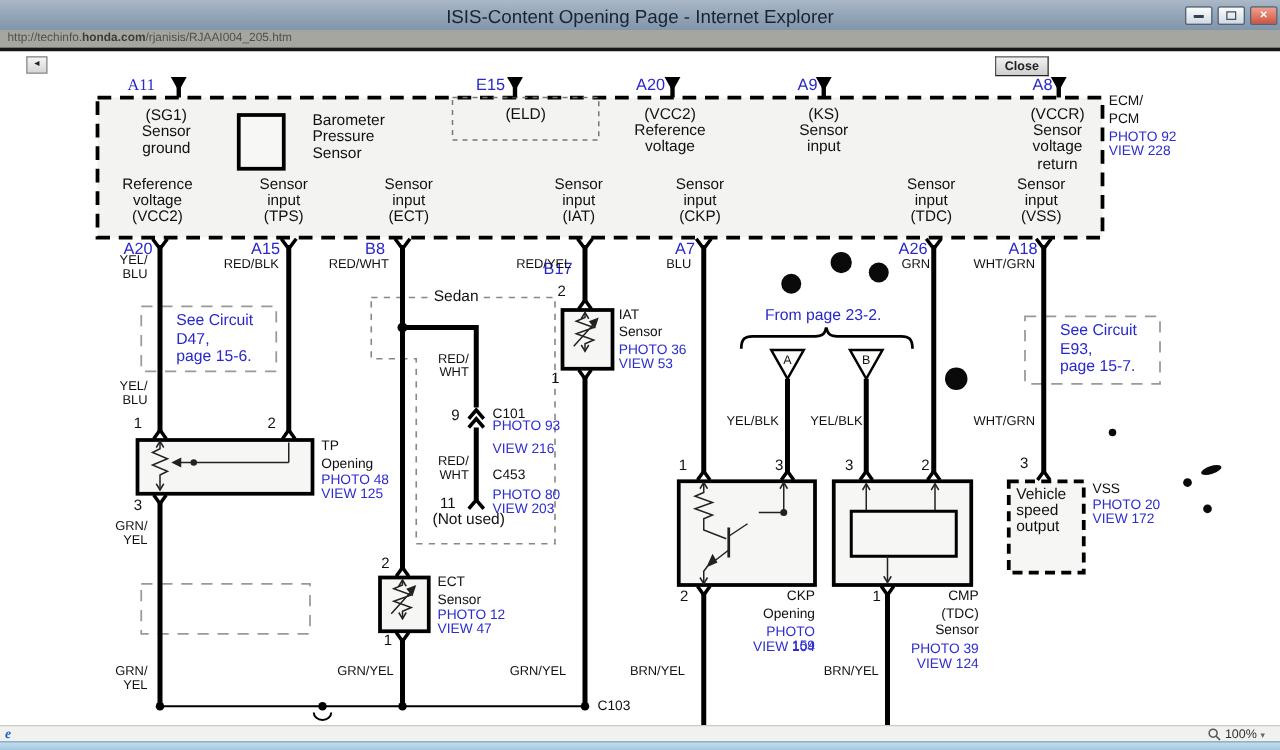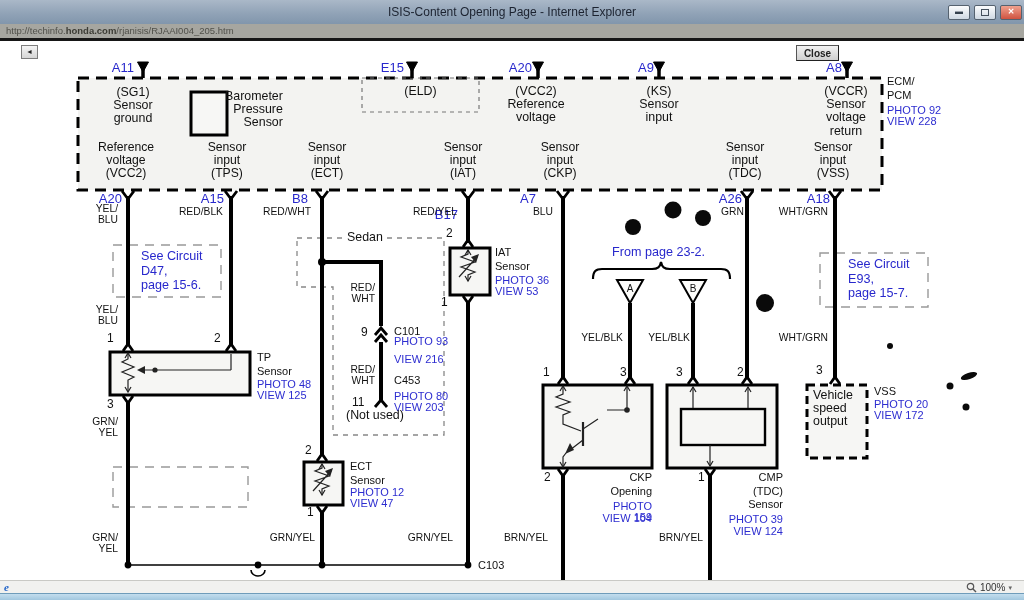--- a/index.html
+++ b/index.html
@@ -2,21 +2,21 @@
 <html><head>
 <meta charset="utf-8">
 <style>
   html,body{margin:0;padding:0;background:#444;}
   #app{position:relative;width:1024px;height:600px;background:#fff;overflow:hidden;
        font-family:"Liberation Sans",sans-serif;}
   
   .titlebar{position:absolute;left:0;top:0;width:1024px;height:24px;z-index:5;
     background:linear-gradient(#aab8c8 0%,#91a3b7 55%,#8196ac 100%);
     border-bottom:1px solid #6e7f92;}
-  .title{position:absolute;left:0;right:0;top:5px;text-align:center;font-size:12px;color:#1c2330;}
+  .title{position:absolute;left:0;right:0;top:5px;text-align:center;font-size:15px;color:#1c2330;}
   .winbtns{position:absolute;right:2px;top:5px;display:flex;gap:4px;}
   .winbtn{width:20px;height:13px;border:1px solid #55626f;border-radius:2px;
     background:linear-gradient(#fbfcfd,#cfd9e3);font-size:8px;line-height:11px;text-align:center;color:#33404d;}
   .winbtn.max .sq{display:inline-block;width:6px;height:5px;border:1px solid #44505c;margin-top:3px;}
   .winbtn.close{background:linear-gradient(#f0a18e,#cf5340);color:#fff;font-weight:bold;}
   .addressbar{position:absolute;left:0;top:24px;width:1024px;height:14px;z-index:5;
     background:#a6a6a0;font-size:9.5px;line-height:14px;color:#50504a;padding-left:6px;box-sizing:border-box;}
   .addressbar b{color:#3c3c35;}
   .sep{position:absolute;left:0;top:38px;width:1024px;height:3px;background:#161616;z-index:5;}
   .backbtn{position:absolute;left:21px;top:45px;width:17px;height:14px;z-index:4;
@@ -182,41 +182,41 @@
       <circle cx="673" cy="210" r="8.5"></circle>
       <circle cx="703" cy="218" r="8"></circle>
       <circle cx="765" cy="303" r="9"></circle>
       <circle cx="890" cy="346" r="3"></circle>
       <circle cx="950" cy="386" r="3.5"></circle>
       <ellipse cx="969" cy="376" rx="8.5" ry="3.2" transform="rotate(-18 969 376)"></ellipse>
       <circle cx="966" cy="407" r="3.5"></circle>
     </g>
   </svg>
 
-  <div class="t id r" style="left:98px;top:61px;width:36px;">A11</div>
+  <div class="t id r" style="left:88px;top:61px;width:36px;font-family:Liberation Serif, serif;">A11</div>
   <div class="t id r" style="left:372px;top:61px;width:32px;">E15</div>
   <div class="t id r" style="left:500px;top:61px;width:32px;">A20</div>
   <div class="t id r" style="left:628px;top:61px;width:26px;">A9</div>
   <div class="t id r" style="left:816px;top:61px;width:26px;">A8</div>
 
   <div class="t c" style="left:101px;top:86px;width:64px;">(SG1)
 Sensor
 ground</div>
   <div class="t c" style="left:362px;top:85px;width:117px;">(ELD)</div>
   <div class="t c" style="left:495px;top:85px;width:82px;">(VCC2)
 Reference
 voltage</div>
   <div class="t c" style="left:628px;top:85px;width:62px;">(KS)
 Sensor
 input</div>
   <div class="t c" style="left:816px;top:85px;width:60px;">(VCCR)
 Sensor
 voltage
 return</div>
-  <div class="t" style="left:225px;top:90px;text-align:right;">Barometer
+  <div class="t" style="left:250px;top:90px;">Barometer
 Pressure
 Sensor</div>
 
   <div class="t fn c" style="left:92px;top:141px;width:68px;">Reference
 voltage
 (VCC2)</div>
   <div class="t fn c" style="left:193px;top:141px;width:68px;">Sensor
 input
 (TPS)</div>
   <div class="t fn c" style="left:293px;top:141px;width:68px;">Sensor
@@ -237,42 +237,42 @@
 
   <div class="t nm" style="left:887px;top:75px;">ECM/
 PCM</div>
   <div class="t lnk" style="left:887px;top:105px;">PHOTO 92</div>
   <div class="t lnk" style="left:887px;top:116px;">VIEW 228</div>
 
   <div class="t id r" style="left:90px;top:192px;width:32px;">A20</div>
   <div class="t id r" style="left:192px;top:192px;width:32px;">A15</div>
   <div class="t id r" style="left:262px;top:192px;width:46px;">B8</div>
   <div class="t id r" style="left:420px;top:208px;width:38px;">B17</div>
-  <div class="t id r" style="left:508px;top:192px;width:28px;text-align:right;">A7</div>
+  <div class="t id r" style="left:528px;top:192px;width:28px;text-align:right;">A7</div>
   <div class="t id r" style="left:710px;top:192px;width:32px;">A26</div>
   <div class="t id r" style="left:798px;top:192px;width:32px;">A18</div>
 
   <div class="t wc r" style="left:88px;top:203px;width:30px;">YEL/
 BLU</div>
   <div class="t wc r" style="left:168px;top:206px;width:55px;">RED/BLK</div>
   <div class="t wc r" style="left:256px;top:206px;width:55px;">RED/WHT</div>
   <div class="t wc r" style="left:402px;top:206px;width:55px;">RED/YEL</div>
   <div class="t wc r" style="left:521px;top:206px;width:32px;">BLU</div>
   <div class="t wc r" style="left:706px;top:206px;width:38px;">GRN</div>
   <div class="t wc r" style="left:770px;top:206px;width:58px;">WHT/GRN</div>
 
   <div class="t note" style="left:141px;top:249px;">See Circuit
 D47,
 page 15-6.</div>
   <div class="t wc r" style="left:88px;top:304px;width:30px;">YEL/
 BLU</div>
   <div class="t pn" style="left:107px;top:332px;">1</div>
   <div class="t pn" style="left:214px;top:332px;">2</div>
   <div class="t nm" style="left:257px;top:351px;">TP
-Sensor</div>
+Opening</div>
   <div class="t lnk" style="left:257px;top:379px;">PHOTO 48</div>
   <div class="t lnk" style="left:257px;top:390px;">VIEW 125</div>
   <div class="t pn" style="left:107px;top:398px;">3</div>
   <div class="t wc r" style="left:88px;top:416px;width:30px;">GRN/
 YEL</div>
   <div class="t wc r" style="left:85px;top:532px;width:33px;">GRN/
 YEL</div>
 
   <div class="t sedanlbl" style="left:344px;top:231px;">Sedan</div>
   <div class="t wc r" style="left:340px;top:282px;width:35px;">RED/

